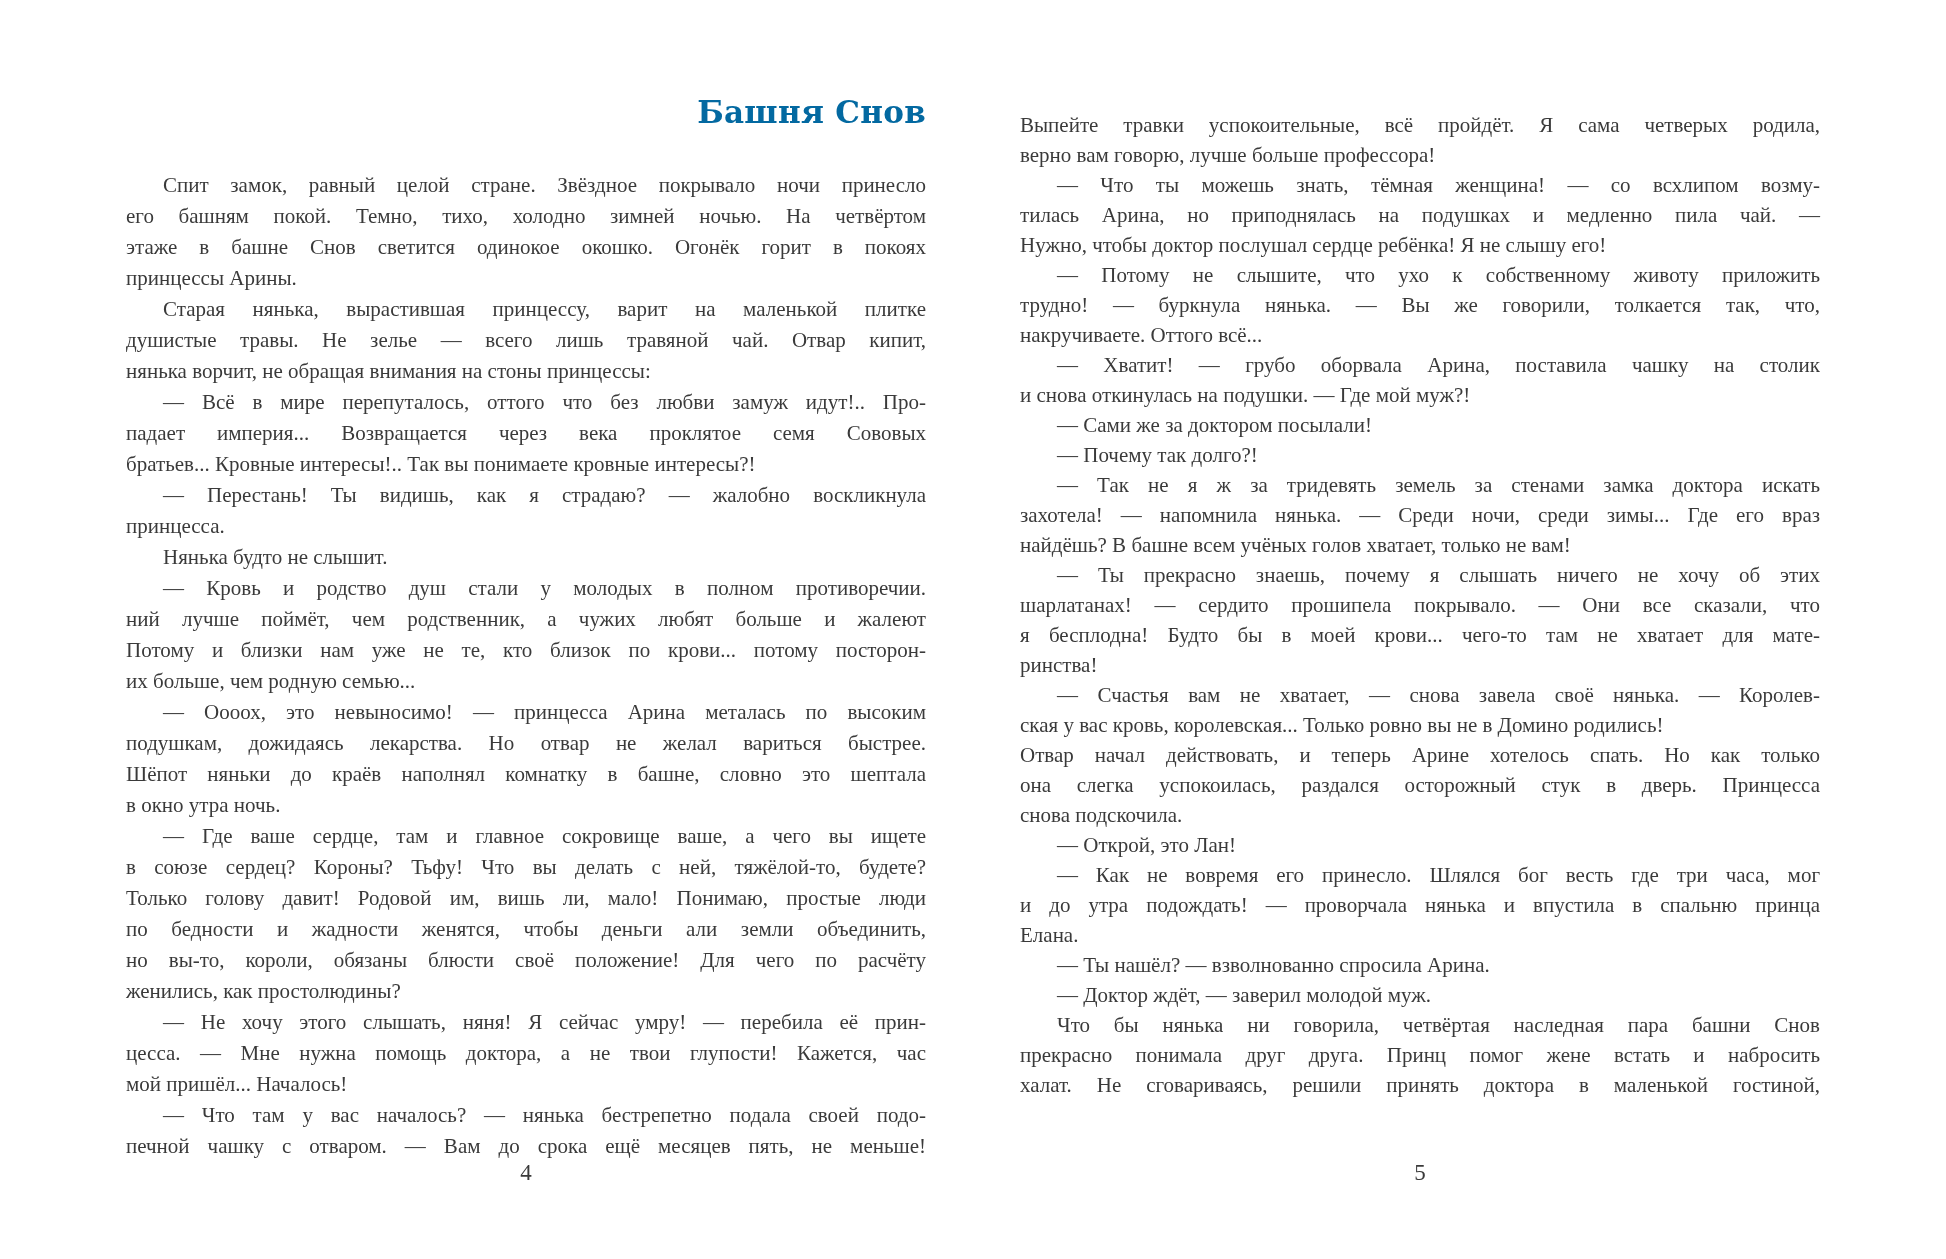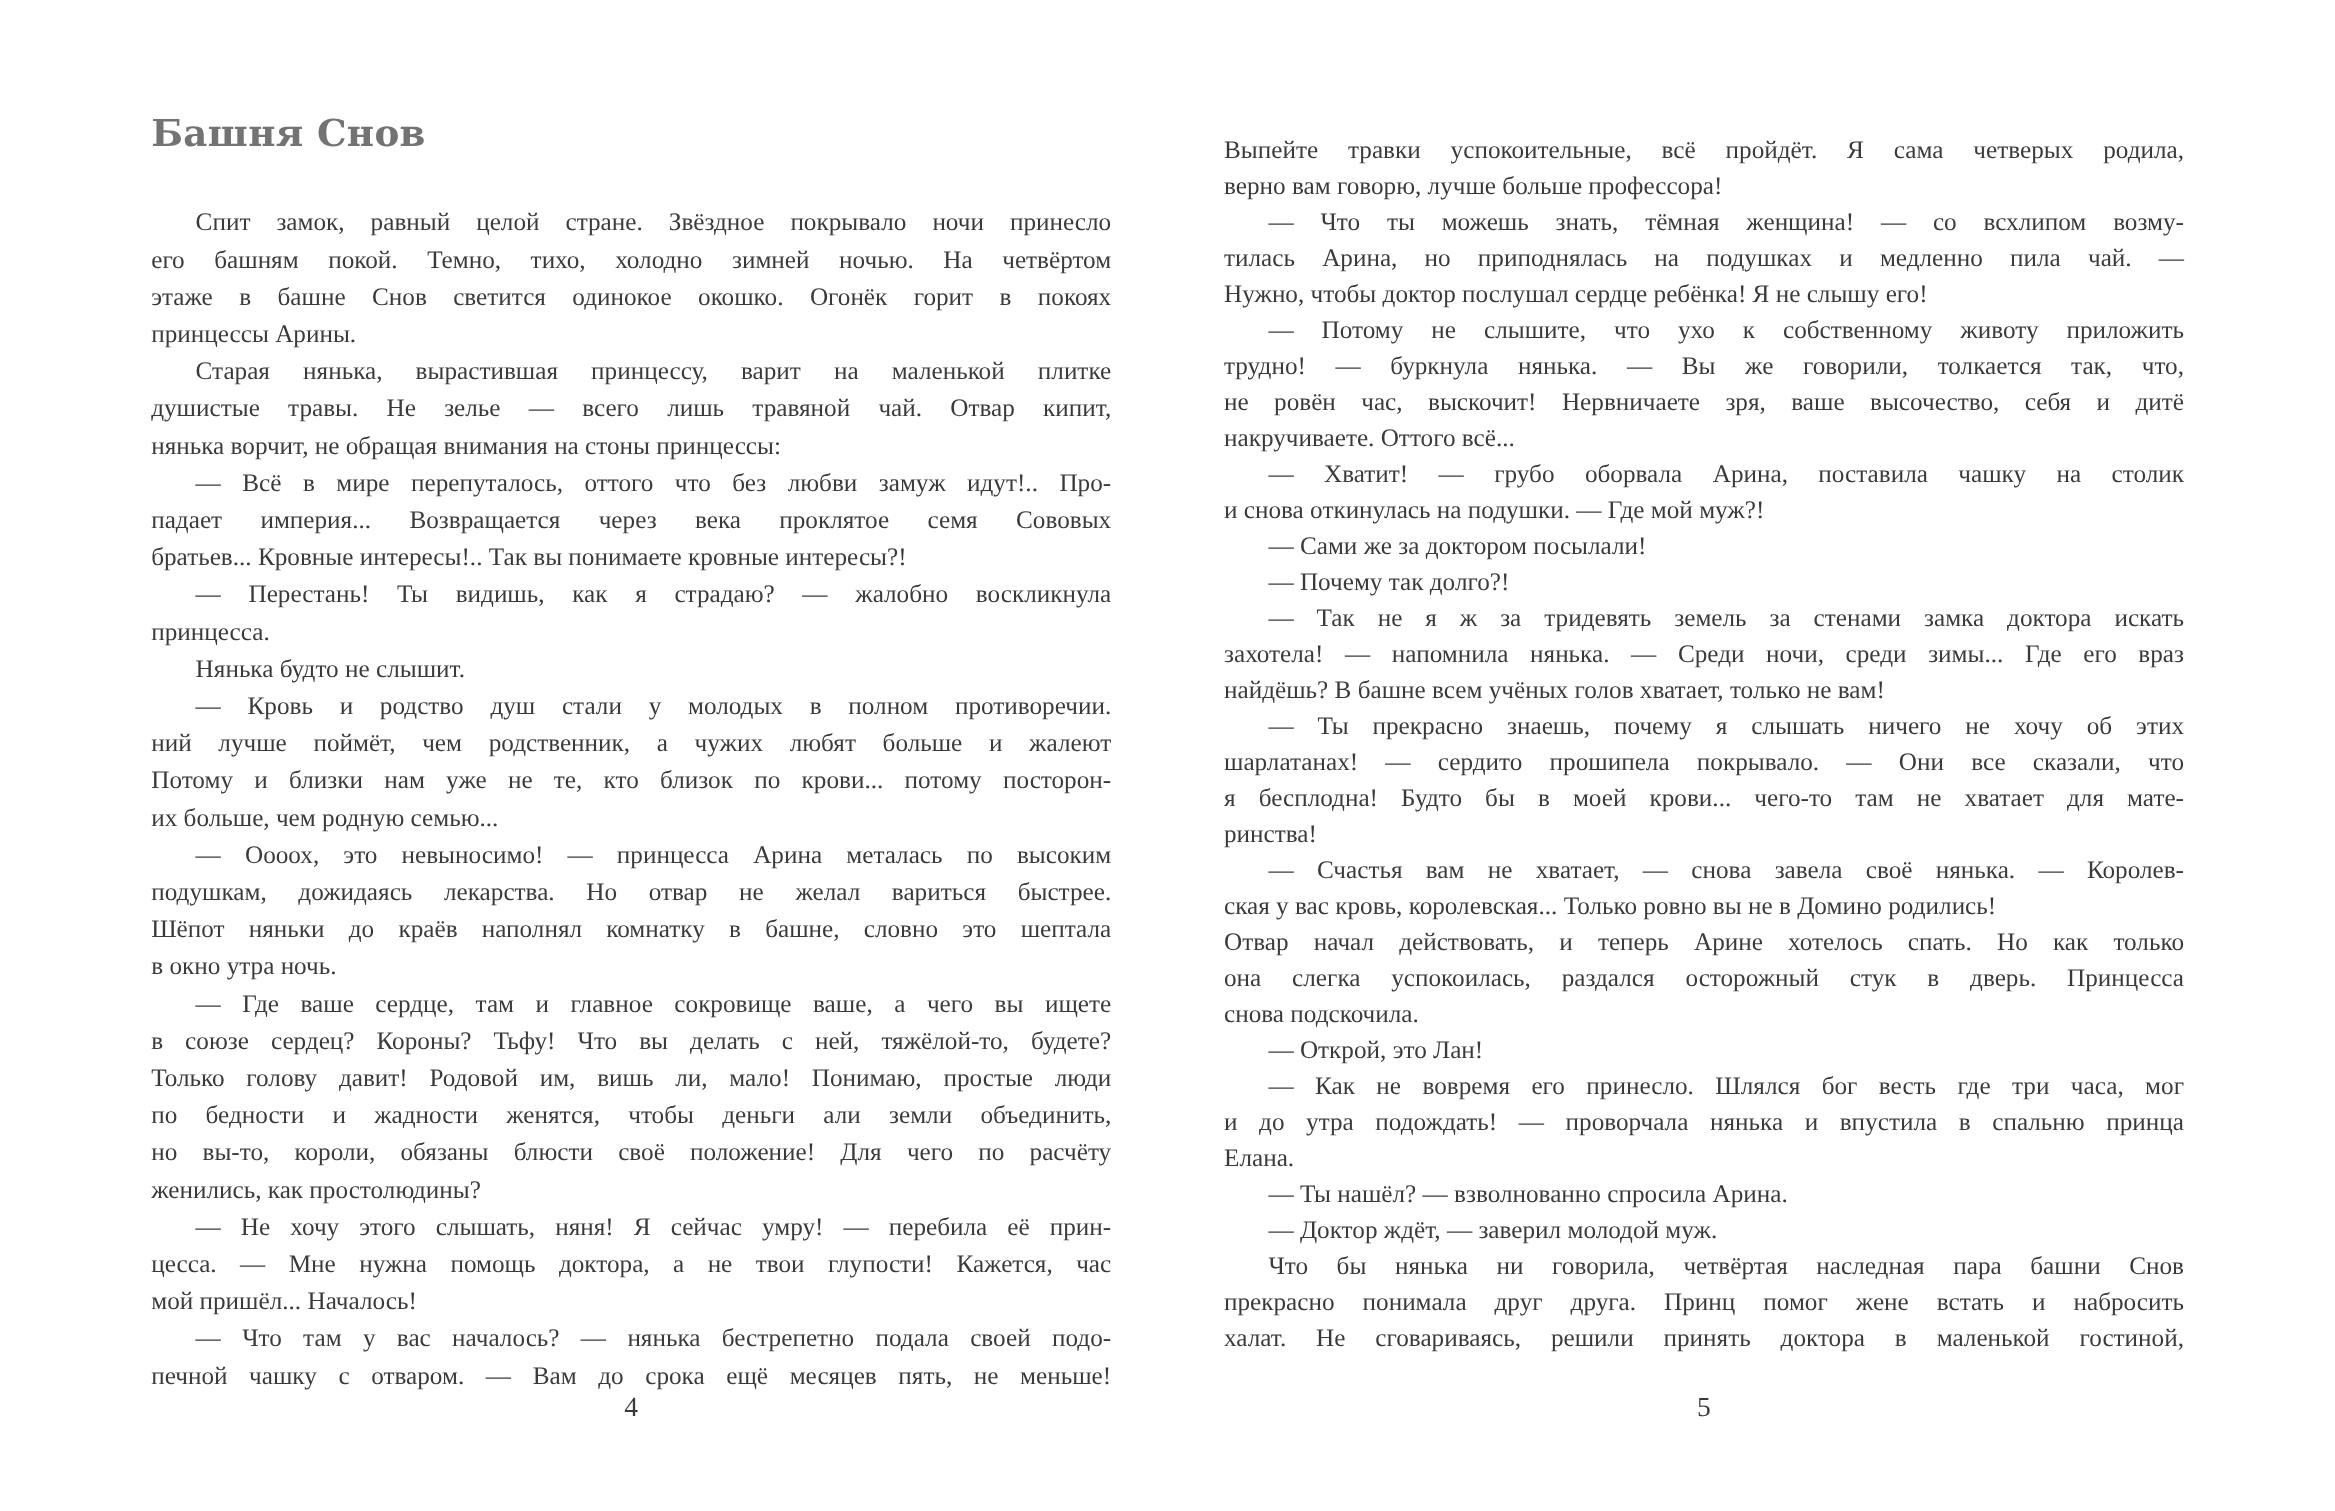--- a/index.html
+++ b/index.html
@@ -20,26 +20,26 @@
   .page { position: absolute; top: 0; height: 100%; }
   .page.left  { left: 126px;  width: 800px; }
   .page.right { left: 1020px; width: 800px; }
 
   .chapter-title {
     position: absolute;
     top: 94px;
     left: 0;
     width: 100%;
     margin: 0;
-    text-align: left;
+    text-align: right;
     font-family: "DejaVu Serif", serif;
     font-weight: bold;
     font-size: 31px;
     line-height: 36px;
-    color: #737373;
+    color: #0369a1;
     letter-spacing: 0.3px;
   }
 
   .page-body {
     position: absolute;
     left: 0;
     width: 100%;
     font-size: 21px;
   }
   .page.left  .page-body { top: 170px; line-height: 31px; }
@@ -136,21 +136,20 @@
           <div class="line para-last">верно вам говорю, лучше больше профессора!</div>
         </div>
         <div class="paragraph">
           <div class="line indent">— Что ты можешь знать, тёмная женщина! — со всхлипом возму-</div>
           <div class="line">тилась Арина, но приподнялась на подушках и медленно пила чай. —</div>
           <div class="line para-last">Нужно, чтобы доктор послушал сердце ребёнка! Я не слышу его!</div>
         </div>
         <div class="paragraph">
           <div class="line indent">— Потому не слышите, что ухо к собственному животу приложить</div>
           <div class="line">трудно! — буркнула нянька. — Вы же говорили, толкается так, что,</div>
-          <div class="line">не ровён час, выскочит! Нервничаете зря, ваше высочество, себя и дитё</div>
           <div class="line para-last">накручиваете. Оттого всё...</div>
         </div>
         <div class="paragraph">
           <div class="line indent">— Хватит! — грубо оборвала Арина, поставила чашку на столик</div>
           <div class="line para-last">и снова откинулась на подушки. — Где мой муж?!</div>
         </div>
         <div class="paragraph">
           <div class="line indent para-last">— Сами же за доктором посылали!</div>
         </div>
         <div class="paragraph">

